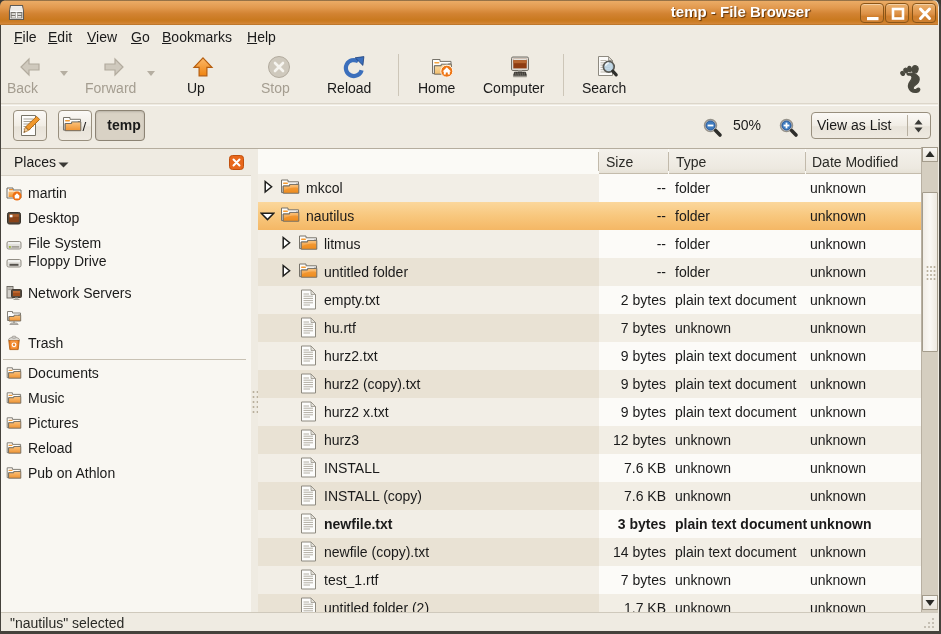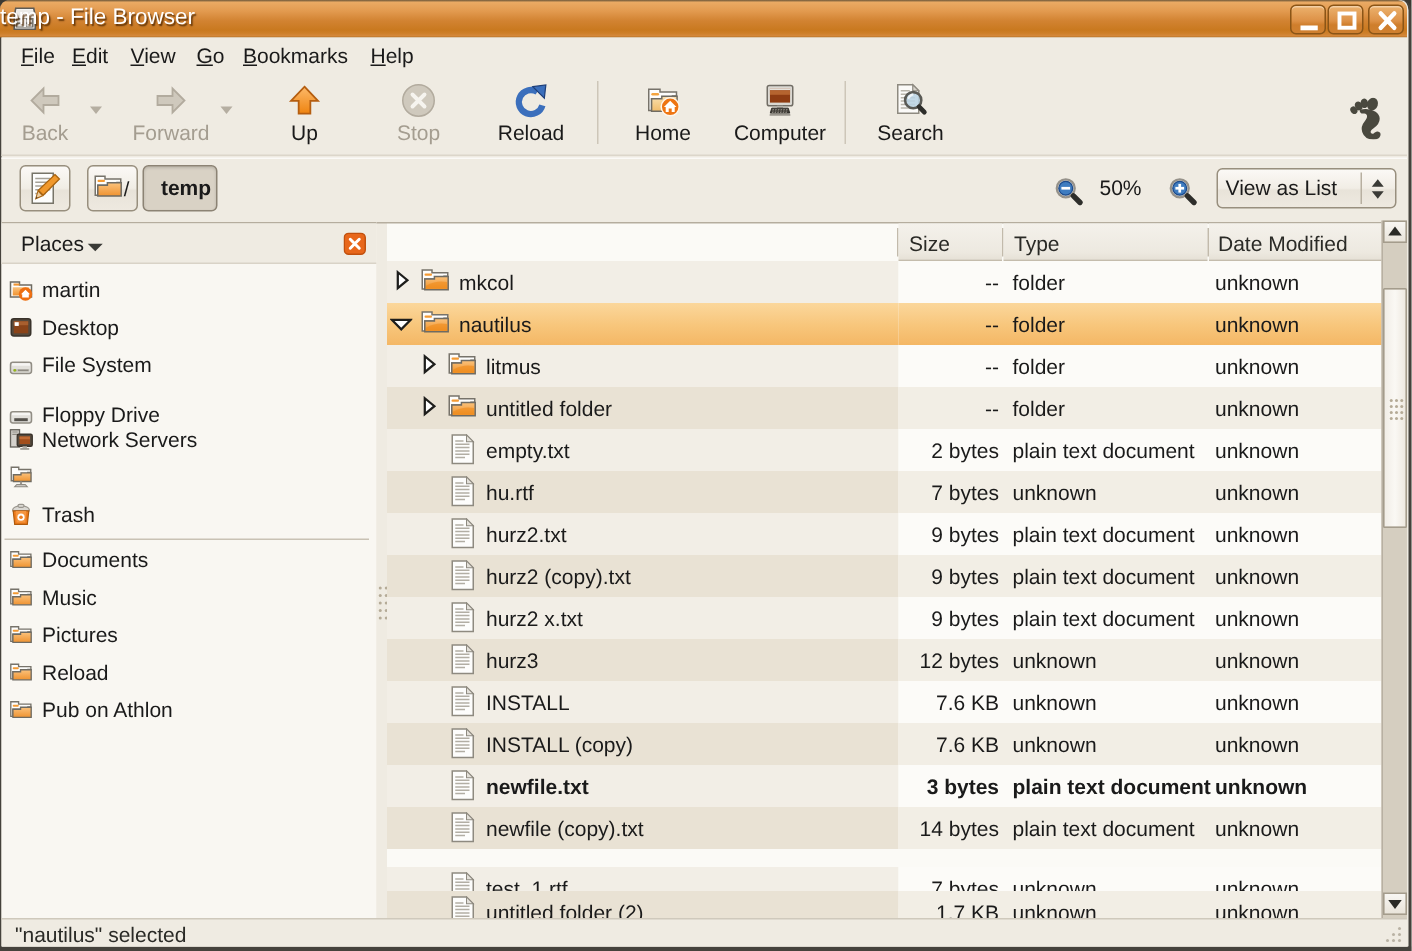--- a/index.html
+++ b/index.html
@@ -8,32 +8,32 @@
 .abs { position:absolute; }
 
 
 #win { position:absolute; left:0; top:0; width:941px; height:634px; background:#efebe2; border-left:1px solid #45423c; border-right:2px solid #45423c; border-bottom:3px solid #45423c; border-radius:7px 7px 0 0; }
 
 
 #titlebar { position:absolute; left:0; top:0; width:938px; height:25px; border-radius:6px 6px 0 0;
   background:linear-gradient(180deg,#6b5638 0%, #eaaa64 6%, #e29a4f 30%, #d28332 55%, #c9791f 80%, #cd7e28 88%, #d5893c 96%, #a8661b 100%);
   }
 #titlebar .wicon { position:absolute; left:8px; top:4px; width:17px; height:17px; }
-#title-text { position:absolute; left:0; top:3px; width:810px; text-align:left; font-weight:normal; color:#fff; text-shadow:1px 1px 1px rgba(80,40,0,0.9); font-size:15px; }
+#title-text { position:absolute; left:0; top:3px; width:810px; text-align:right; font-weight:bold; color:#fff; text-shadow:1px 1px 1px rgba(80,40,0,0.9); font-size:15px; }
 .wbtn { position:absolute; top:3px; width:24px; height:20px; border-radius:4px; border:1px solid #8a5517; background:linear-gradient(180deg,#ecb26e 0%, #dd9146 55%, #cf7e2c 70%, #cf8030 100%); box-shadow:inset 0 1px 0 rgba(255,255,255,0.4); }
 .wbtn svg { position:absolute; left:0; top:0; }
 
 
 #menubar { position:absolute; left:1px; top:25px; width:937px; height:23px; background:#efebe2; }
 #menubar span { position:absolute; top:4px; }
 #menubar u { text-decoration:underline; }
 
 
 #toolbar { position:absolute; left:1px; top:48px; width:937px; height:56px; background:#efebe2; border-bottom:1px solid #dcd6ca; }
-.tbtn { position:absolute; top:7px; text-align:center; }
+.tbtn { position:absolute; top:7px; }
 .tbtn .ico { display:block; margin:0 auto; width:24px; height:24px; }
 .tbtn .lbl { display:block; margin-top:1px; font-size:14px; }
 .tbtn.dis .lbl { color:#a49d90; }
 .tsep { position:absolute; top:6px; width:1px; height:42px; background:#cdc6b8; }
 .tarrow { position:absolute; top:22px; }
 
 
 #locbar { position:absolute; left:1px; top:105px; width:937px; height:44px; background:#efebe2; border-top:1px solid #fbfaf7; }
 .lbtn { position:absolute; top:4px; height:31px; border:1px solid #988f7e; border-radius:4px; background:linear-gradient(180deg,#fbf9f6 0%, #f1ede5 50%, #e8e3d9 55%, #eee9e0 100%); }
 .lbtn.pressed { background:#d9d2c5; box-shadow:inset 0 1px 2px rgba(0,0,0,0.15); border-color:#8c8374; }
@@ -305,21 +305,21 @@
         <span class="stxt">Desktop</span>
       </div><div class="sitem" style="top:82px;">
         <span class="sico"><svg width="16" height="16" viewBox="0 0 16 16">
             <rect x="1" y="6.5" width="14" height="7.5" rx="1.6" fill="#e2e0db" stroke="#918d84"></rect>
             <path d="M2 8 L14 8" stroke="#f6f5f3" stroke-width="1.6"></path>
             <rect x="2.5" y="11" width="11" height="1.8" fill="#c6c3bc"></rect>
             <circle cx="3.9" cy="11.9" r="0.9" fill="#93b519"></circle>
             <rect x="6" y="11.4" width="7" height="1" fill="#8e8a82"></rect>
           </svg></span>
         <span class="stxt">File System</span>
-      </div><div class="sitem" style="top:115px;padding-left:36px;">
+      </div><div class="sitem" style="top:100px;padding-left:36px;">
         <span class="sico"><svg width="16" height="16" viewBox="0 0 16 16">
             <rect x="1" y="6.5" width="14" height="7.5" rx="1.6" fill="#e2e0db" stroke="#918d84"></rect>
             <path d="M2 8 L14 8" stroke="#f6f5f3" stroke-width="1.6"></path>
             <rect x="3.5" y="10.8" width="9" height="2" fill="#55524c"></rect>
           </svg></span>
         <span class="stxt">Floppy Drive</span>
       </div><div class="sitem" style="top:132px;">
         <span class="sico"><svg width="16" height="16" viewBox="0 0 16 16">
             <rect x="1" y="1.5" width="6" height="11.5" fill="#d5d2cc" stroke="#66635c" stroke-width="0.9"></rect>
             <path d="M2.2 3 L5.8 3 M2.2 4.6 L5.8 4.6" stroke="#8e8a82" stroke-width="0.8"></path>
@@ -599,21 +599,21 @@
         <div class="rowrest"></div>
         <span class="fico" style="left:42px; top:3px;"><svg width="17" height="21" viewBox="0 0 17 21">
             <path d="M1.5 1 L11 1 L15.5 5.5 L15.5 20 L1.5 20 Z" fill="#fdfdfc" stroke="#8e8a80"></path>
             <path d="M11 1 L11 5.5 L15.5 5.5 Z" fill="#e3e0d9" stroke="#8e8a80" stroke-width="0.7"></path>
             <path d="M3.5 5 L9 5 M3.5 7.2 L13 7.2 M3.5 9.4 L13 9.4 M3.5 11.6 L13 11.6 M3.5 13.8 L13 13.8 M3.5 16 L10 16" stroke="#b2aea4" stroke-width="1"></path>
           </svg></span>
         <span class="cell" style="left:66px;">newfile (copy).txt</span>
         <span class="cell c-size" style="position:absolute;">14 bytes</span>
         <span class="cell c-type">plain text document</span>
         <span class="cell c-date">unknown</span>
-      </div><div class="row r-light" style="top:417px;margin-top:12px;">
+      </div><div class="row r-light" style="top:417px;">
         <div class="rowname"></div>
         <div class="rowrest"></div>
         <span class="fico" style="left:42px; top:3px;"><svg width="17" height="21" viewBox="0 0 17 21">
             <path d="M1.5 1 L11 1 L15.5 5.5 L15.5 20 L1.5 20 Z" fill="#fdfdfc" stroke="#8e8a80"></path>
             <path d="M11 1 L11 5.5 L15.5 5.5 Z" fill="#e3e0d9" stroke="#8e8a80" stroke-width="0.7"></path>
             <path d="M3.5 5 L9 5 M3.5 7.2 L13 7.2 M3.5 9.4 L13 9.4 M3.5 11.6 L13 11.6 M3.5 13.8 L13 13.8 M3.5 16 L10 16" stroke="#b2aea4" stroke-width="1"></path>
           </svg></span>
         <span class="cell" style="left:66px;">test_1.rtf</span>
         <span class="cell c-size" style="position:absolute;">7 bytes</span>
         <span class="cell c-type">unknown</span>

